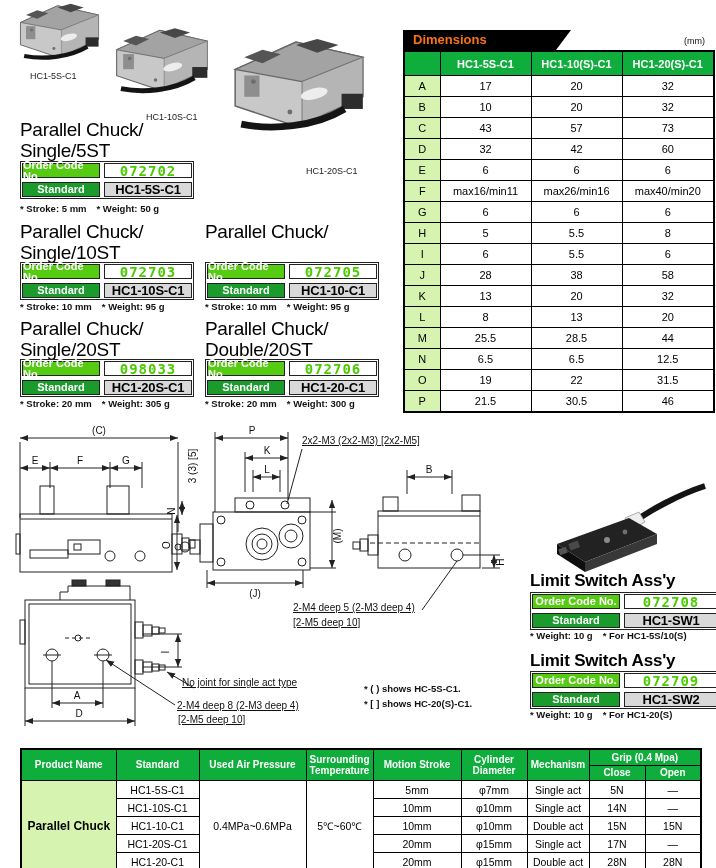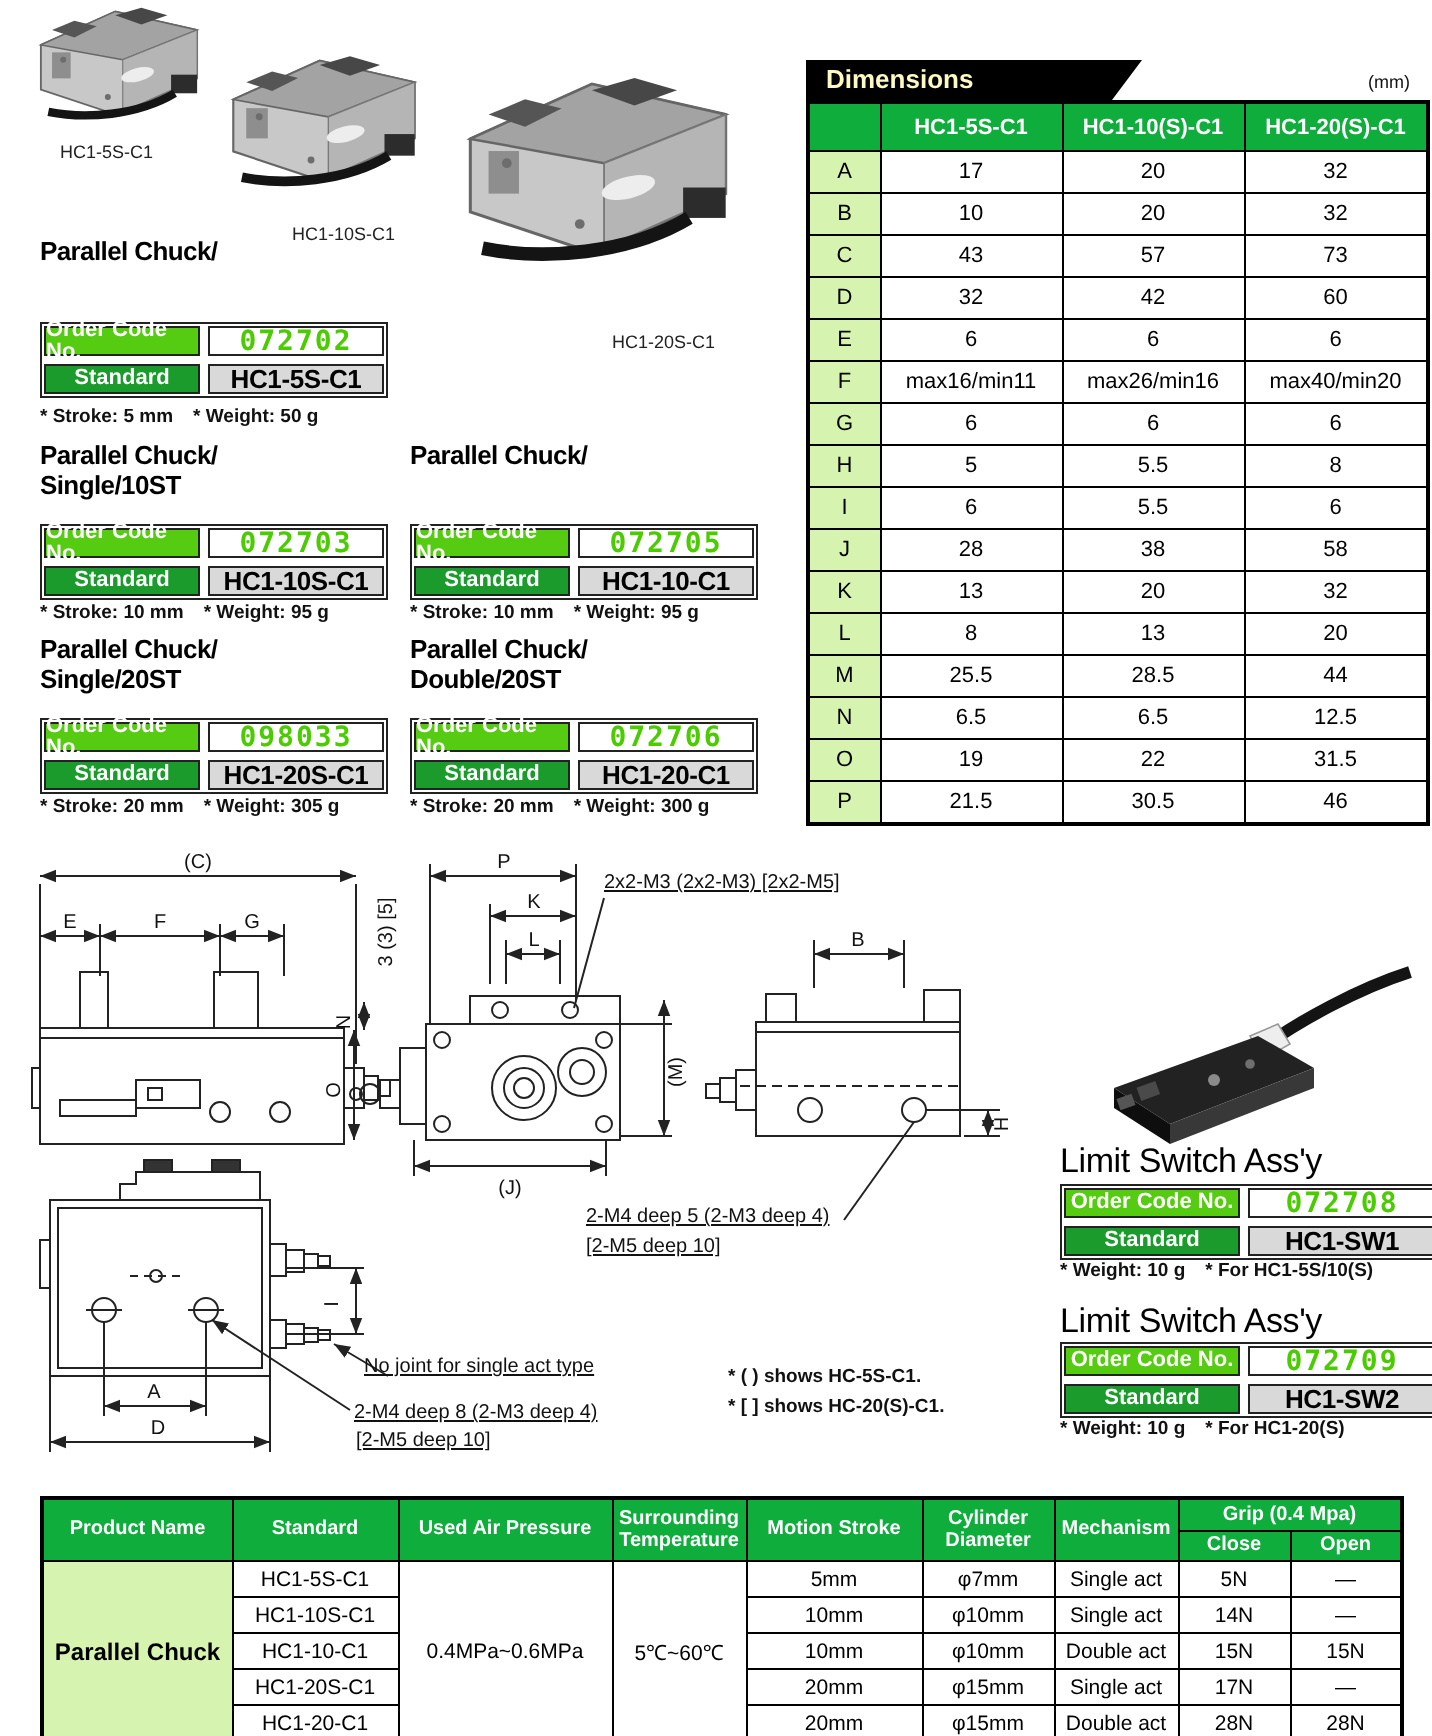--- a/index.html
+++ b/index.html
@@ -1,36 +1,36 @@
 <!DOCTYPE html>
 <html><head>
 <meta charset="utf-8">
 <style>
   html,body{margin:0;padding:0;background:#fff;}
   #page{position:relative;width:716px;height:868px;background:#fff;overflow:hidden;
         font-family:"Liberation Sans",sans-serif;color:#000;}
   .abs{position:absolute;}
   
-  .h2{font-weight:bold;font-size:13px;line-height:1.12;letter-spacing:-0.3px;}
-  .h3{font-weight:normal;font-size:17px;letter-spacing:-0.2px;}
+  .h2{font-weight:normal;font-size:19px;line-height:1.12;letter-spacing:-0.3px;}
+  .h3{font-weight:bold;font-size:17px;letter-spacing:-0.2px;}
   
   .ordtab{display:grid;grid-template-columns:78px 88px;grid-auto-rows:15px;gap:4px;
           background:#fff;border:1px solid #222;padding:1px;}
   .lstab{grid-template-columns:88px 94px;}
   .oc{display:flex;align-items:center;justify-content:center;border:1px solid #222;
       font-size:11px;line-height:1;}
   .oc-bright{background:#55CC11;color:#fff;font-weight:bold;}
   .oc-dark{background:#1B9B2C;color:#fff;font-weight:bold;}
   .oc-code{background:#fff;color:#4ACC00;font-weight:bold;font-size:14px;letter-spacing:1px;
            font-family:"DejaVu Sans Mono","Liberation Mono",monospace;}
   .oc-std{background:#D9D9D9;color:#000;font-weight:bold;font-size:13px;letter-spacing:-0.2px;}
   .note{font-size:9.5px;font-weight:bold;color:#111;}
   .note span{margin-right:10px;}
   
-  .dimbanner{background:#000;color:#fef9c3;font-weight:bold;font-size:13px;line-height:20px;
+  .dimbanner{background:#000;color:#f97316;font-weight:bold;font-size:13px;line-height:20px;
              padding-left:10px;width:158px;height:20px;
              clip-path:polygon(0 0,100% 0,calc(100% - 15px) 100%,0 100%);}
   .unit{font-size:9px;color:#111;}
   table.dims{border-collapse:collapse;width:310px;border:2px solid #000;table-layout:fixed;}
   table.dims th,table.dims td{border:1px solid #000;text-align:center;padding:0;}
   table.dims th{background:#0EAD3C;color:#fff;font-size:11px;height:23px;font-weight:bold;}
   table.dims td{font-size:11px;height:20px;background:#fff;}
   table.dims td.dim-label{background:#D6F4B0;width:36px;}
   
   table.spec{border-collapse:collapse;width:680px;border:2px solid #000;table-layout:fixed;}
@@ -185,20 +185,21 @@
           <td class="dim-label">P</td>
           <td>21.5</td>
           <td>30.5</td>
           <td>46</td>
         </tr>
       </tbody>
   </table>
 
   <div class="abs h2" style="left:20px;top:119px">
     <div>Parallel Chuck/</div>
+    <div>Single/5ST</div>
   </div>
   <div class="abs ordtab" style="left:20px;top:161px">
     <div class="oc oc-bright">Order Code No.</div>
     <div class="oc oc-code">072702</div>
     <div class="oc oc-dark">Standard</div>
     <div class="oc oc-std">HC1-5S-C1</div>
   </div>
   <div class="abs note" style="left:20px;top:203px">
     <span>* Stroke: 5 mm</span><span>* Weight: 50 g</span>
   </div>

